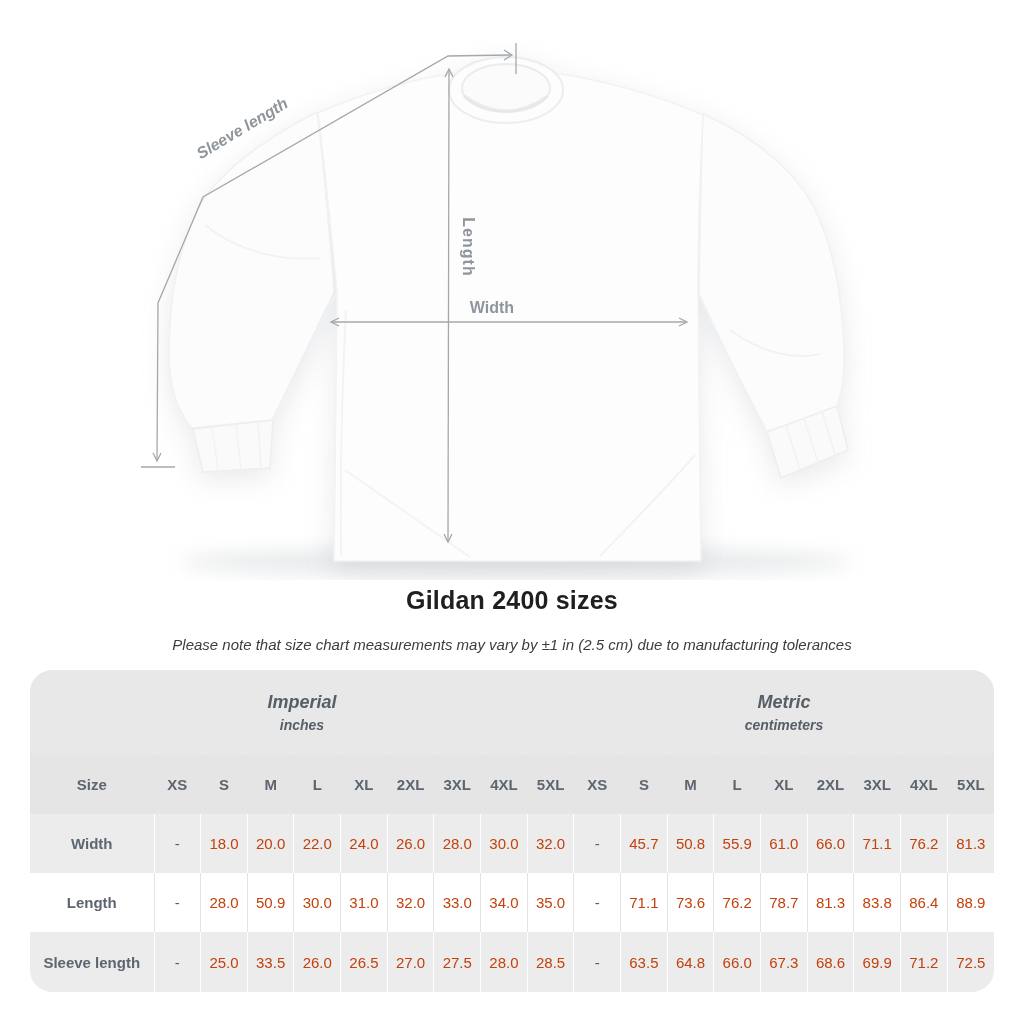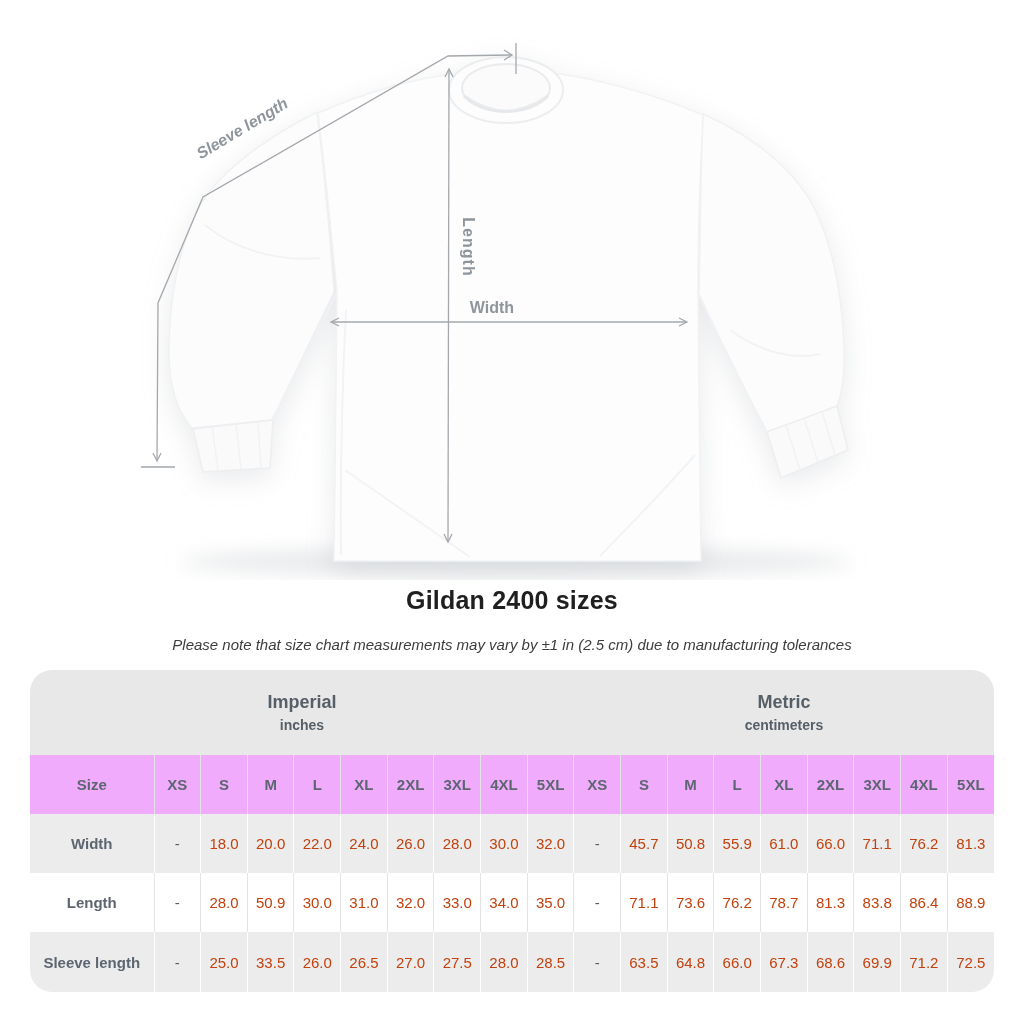--- a/index.html
+++ b/index.html
@@ -28,24 +28,24 @@
   }
 
   
   .tableWrap {
     position:absolute; left:30px; top:670px; width:964px;
     border-radius:22px; overflow:hidden;
   }
   table.sizechart { border-collapse:collapse; width:100%; table-layout:fixed; }
   col.c-label { width:124px; }
   tr.units th { background:#e8e8e8; height:85px; vertical-align:middle; padding:0; }
-  .unit-name { font-size:18px; font-weight:bold; color:#565f67; }
-  .unit-sub  { font-size:14px; color:#565f67; margin-top:4px; }
+  .unit-name { font-size:18px; font-weight:bold; font-style:italic; color:#565f67; }
+  .unit-sub  { font-size:14px; font-style:italic; color:#565f67; margin-top:4px; }
   tr.sizes th {
-    background:#f0abfc; height:59px; vertical-align:middle; text-align:center;
+    background:#e5e5e5; height:59px; vertical-align:middle; text-align:center;
     font-size:15px; font-weight:bold; color:#5d6670; border-right:1px solid #e3e3e3; padding:0;
   }
   tbody th, tbody td {
     height:59px; vertical-align:middle; text-align:center; padding:0;
     font-size:15px;
   }
   tbody tr.r-gray  th, tbody tr.r-gray  td { background:#ececec; border-right:1px solid #ffffff; }
   tbody tr.r-white th, tbody tr.r-white td { background:#ffffff; border-right:1px solid #e3e3e3; }
   tbody tr.r-last th, tbody tr.r-last td { height:60px; }
   tr > *:last-child { border-right:none !important; }

